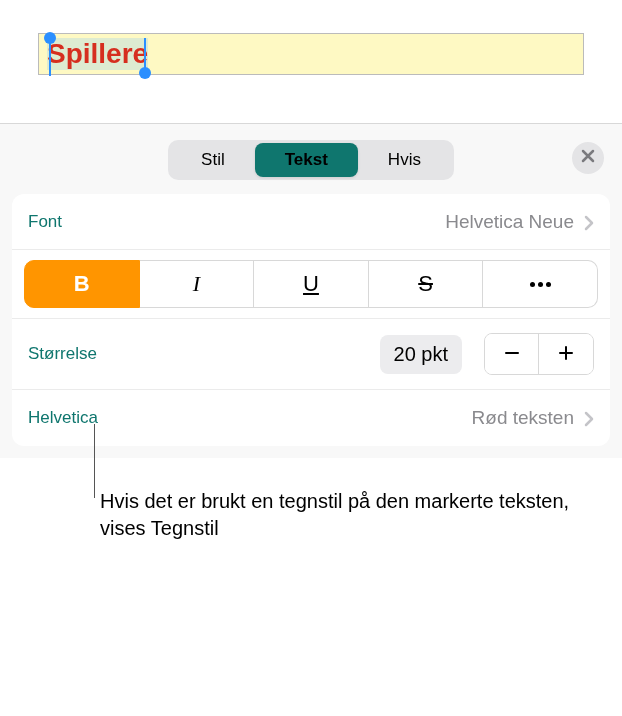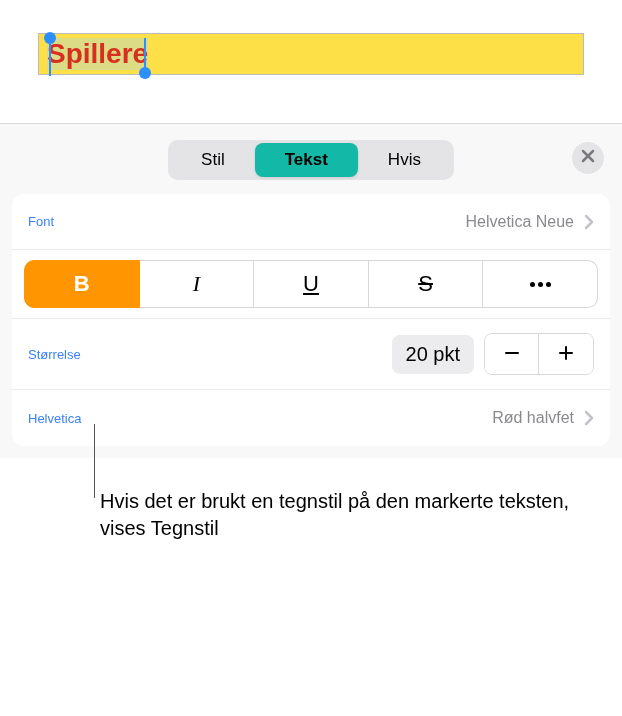--- a/index.html
+++ b/index.html
@@ -14,21 +14,21 @@
       background: #fff;
       position: relative;
     }
     .text-editor-area {
       position: relative;
       margin: 25px 30px 0 30px;
       padding: 8px;
     }
     .text-box {
       border: 1px solid #bbb;
-      background: #fde047;
+      background: #fef9c3;
       padding: 4px 8px;
       position: relative;
     }
     .selected-text {
       display: inline-block;
       font-size: 28px;
       font-weight: bold;
       color: #d62e1f;
       background: rgba(173, 216, 230, 0.4);
       position: relative;
@@ -85,21 +85,21 @@
     }
     .segment {
       padding: 7px 30px;
       font-size: 17px;
       color: #000;
       border-radius: 8px;
       cursor: pointer;
       font-weight: 400;
     }
     .segment.active {
-      background: #14b8a6;
+      background: #0f766e;
       font-weight: 600;
       box-shadow: 0 1px 3px rgba(0,0,0,0.1);
     }
     .close-btn {
       position: absolute;
       right: 6px;
       top: 6px;
       width: 32px;
       height: 32px;
       border-radius: 50%;
@@ -123,28 +123,28 @@
       align-items: center;
       justify-content: space-between;
       padding: 14px 16px;
       border-bottom: 1px solid #ebebeb;
       min-height: 56px;
     }
     .row:last-child {
       border-bottom: none;
     }
     .row-label {
-      font-size: 13px;
-      color: #3b82f6;
+      font-size: 17px;
+      color: #0f766e;
     }
     .row-value {
       display: flex;
       align-items: center;
       gap: 10px;
-      font-size: 16px;
+      font-size: 19px;
       color: #8a8a8e;
     }
     .chevron {
       width: 10px;
       height: 16px;
     }
     .chevron svg {
       width: 100%;
       height: 100%;
     }
@@ -190,21 +190,21 @@
     }
     .more-dots span {
       width: 5px;
       height: 5px;
       border-radius: 50%;
       background: #000;
     }
     .size-controls {
       display: flex;
       align-items: center;
-      gap: 10px;
+      gap: 22px;
     }
     .size-display {
       background: #ececee;
       border-radius: 8px;
       padding: 8px 14px;
       font-size: 20px;
       color: #000;
     }
     .stepper {
       display: flex;
@@ -330,21 +330,21 @@
             </span>
           </div>
         </div>
       </div>
     </div>
 
 
     <div class="row">
       <div class="row-label">Helvetica</div>
       <div class="row-value">
-        <span>Rød halvfet</span>
+        <span>Rød teksten</span>
         <span class="chevron">
           <svg viewBox="0 0 10 16">
               <path d="M2 2 L8 8 L2 14" stroke="#c4c4c8" stroke-width="2.5" fill="none" stroke-linecap="round" stroke-linejoin="round"></path>
             </svg>
         </span>
       </div>
     </div>
 
   </div>
 </div>

